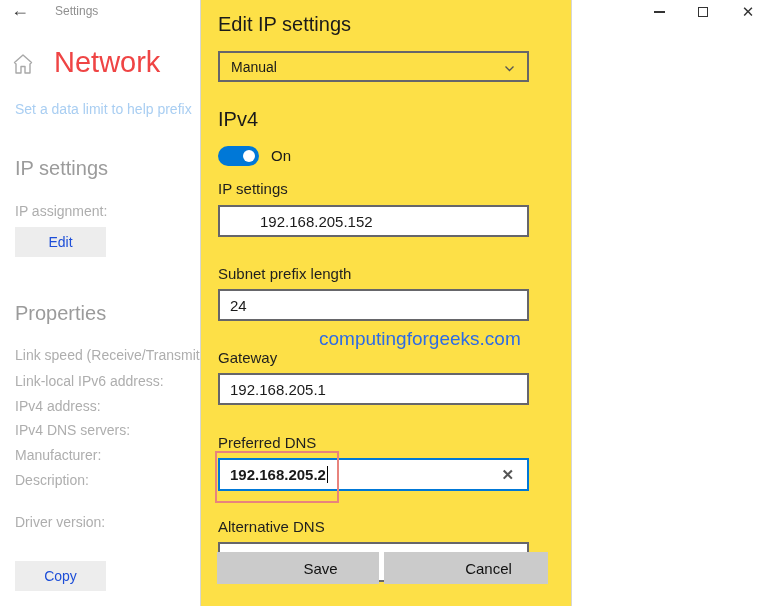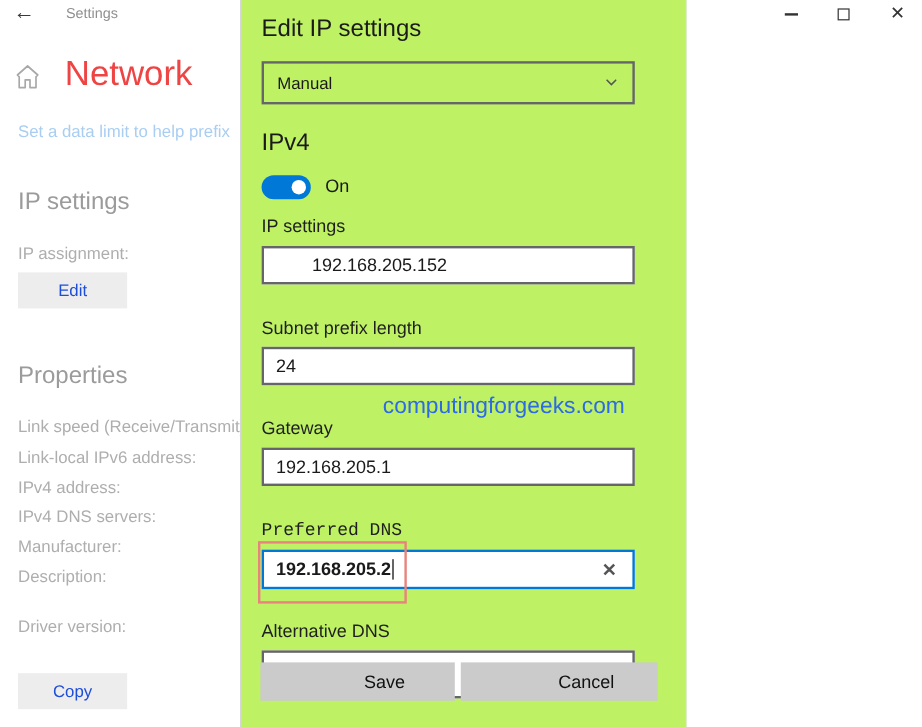--- a/index.html
+++ b/index.html
@@ -21,27 +21,27 @@
               font-size:14px; display:flex; align-items:center; justify-content:center; }
 
   
   .capbtn { top:0; width:32px; height:23px; display:flex; align-items:center; justify-content:center; }
   .min-glyph { width:11px; height:2px; background:#333; }
   .max-glyph { width:10px; height:10px; border:1.5px solid #333; background:#fff; }
   .close-glyph { font-size:15px; color:#333; line-height:1; }
 
   
   .dialog { position:absolute; left:200px; top:0; width:372px; height:606px;
-            background:#bef264; border-left:1px solid #d6d6d6; border-right:1px solid #d6d6d6; }
+            background:#fde047; border-left:1px solid #d6d6d6; border-right:1px solid #d6d6d6; }
   .dlg-title { left:17px; top:13px; font-size:20px; color:#1a1a1a; }
   .dlg-h2 { left:17px; top:108px; font-size:20px; color:#1a1a1a; }
   .field-label { font-size:15px; color:#1f1f1f; white-space:nowrap; }
   .textbox { left:17px; width:311px; height:32px; border:2px solid #66666a; background:#fff;
              display:flex; align-items:center; padding:0 10px; font-size:15px; color:#1a1a1a; }
-  .dropdown { left:17px; top:51px; width:311px; height:36px; border:2px solid #66666a;
+  .dropdown { left:17px; top:51px; width:311px; height:31px; border:2px solid #66666a;
               display:flex; align-items:center; padding:0 11px; font-size:14px; color:#1a1a1a; }
   .chev { position:absolute; right:13px; top:11px; width:9px; height:9px; }
   .chev svg { display:block; }
 
   .toggle { left:17px; top:146px; width:41px; height:20px; border-radius:10px; background:#0078d7; }
   .toggle-knob { position:absolute; right:4px; top:4px; width:12px; height:12px;
                  border-radius:50%; background:#ffffff; }
   .toggle-label { left:70px; top:147px; font-size:15px; color:#1a1a1a; }
 
   .watermark { left:118px; top:328px; font-size:19px; color:#2d6be5; white-space:nowrap; }
@@ -128,21 +128,21 @@
     <span>24</span>
   </div>
 
   <span class="abs watermark">computingforgeeks.com</span>
 
   <span class="abs field-label" style="left:17px; top:349px;">Gateway</span>
   <div class="abs textbox" style="top:373px;">
     <span>192.168.205.1</span>
   </div>
 
-  <span class="abs field-label" style="left:17px; top:434px;font-family:Liberation Mono, monospace;">Preferred DNS</span>
+  <span class="abs field-label" style="left:17px; top:434px;">Preferred DNS</span>
   <div class="abs textbox textbox-focused" style="top:458px; height:33px;font-weight:bold;">
     <span>192.168.205.2</span>
     <span class="caret"></span>
     <span class="clear-x">✕</span>
   </div>
   <div class="abs red-annot"></div>
 
   <span class="abs field-label" style="left:17px; top:518px;">Alternative DNS</span>
   <div class="abs textbox" style="top:542px; height:40px;">
     <span></span>

